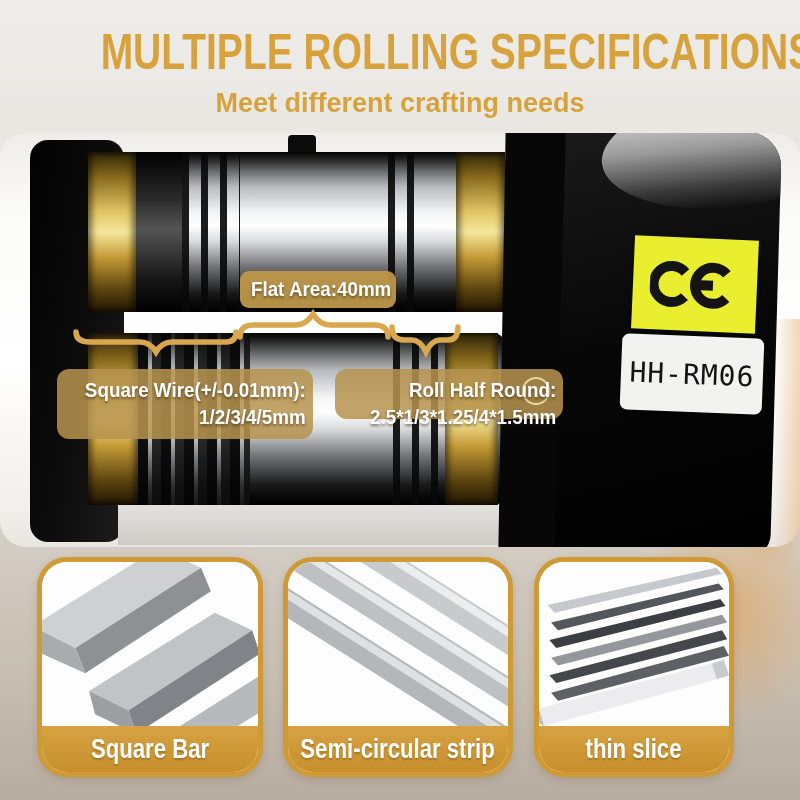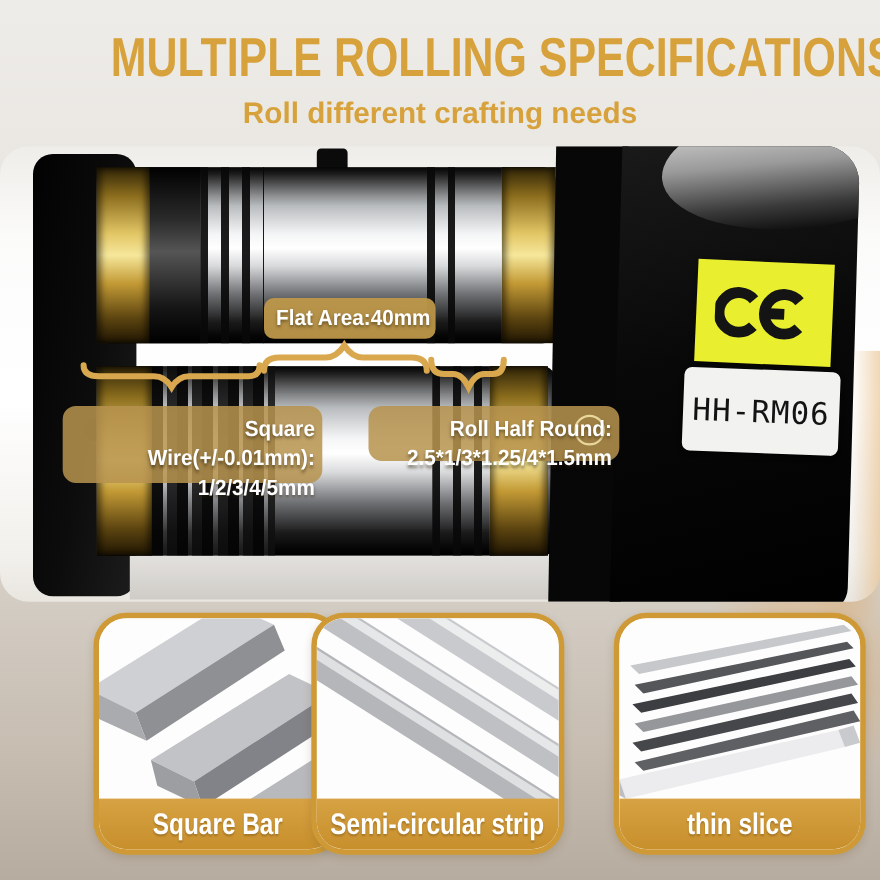--- a/index.html
+++ b/index.html
@@ -62,48 +62,48 @@
     border-radius:7px;transform:rotate(2.2deg);display:flex;align-items:center;justify-content:center;
     font-family:"DejaVu Sans Mono",monospace;font-size:28px;font-weight:500;color:#131313;
     letter-spacing:1px;box-shadow:0 2px 5px rgba(0,0,0,.45);}
 
   
   .pill{position:absolute;border-radius:12px;background:rgba(183,147,78,0.86);color:#fff;
     text-align:right;text-shadow:0 2px 3px rgba(40,30,5,0.55);font-weight:bold;}
   .pill .ln{display:block;transform:scaleX(0.94);}
   .pill-flat{left:240px;top:271px;width:156px;height:37px;border-radius:9px;
     font-size:20px;line-height:37px;background:rgba(190,152,74,0.95);}
-  .pill-left{left:57px;top:369px;width:236px;height:70px;font-size:20px;line-height:27px;padding-top:8px;box-sizing:border-box;padding-left:12px;}
+  .pill-left{left:57px;top:369px;width:256px;height:70px;font-size:20px;line-height:27px;padding-top:8px;box-sizing:border-box;padding-left:12px;}
   .pill-right{left:335px;top:369px;width:228px;height:50px;font-size:20px;line-height:27px;padding-top:8px;box-sizing:border-box;}
   .ring-icon{position:absolute;right:13px;top:8px;width:24px;height:24px;border-radius:50%;
     border:2px solid rgba(246,230,172,0.85);}
   .braces{position:absolute;left:0;top:133px;width:800px;height:414px;pointer-events:none;}
 
   
   .panel{position:absolute;top:557px;height:220px;box-sizing:border-box;border:5px solid #cf9a36;
     border-radius:30px;background:#fff;overflow:hidden;box-shadow:0 3px 8px rgba(90,70,30,0.18);}
-  .panel-1{left:37px;width:226px;margin-left:48px;}
+  .panel-1{left:37px;width:226px;}
   .panel-2{left:283px;width:230px;}
-  .panel-3{left:558px;width:229px;}
+  .panel-3{left:534px;width:200px;}
   .panel svg.art{position:absolute;left:0;top:0;width:100%;height:166px;}
   .banner{position:absolute;left:0;right:0;bottom:0;height:46px;
     background:linear-gradient(180deg,#d6a243 0%,#c88f2c 100%);
     display:flex;align-items:center;justify-content:center;color:#fff;font-weight:bold;
     font-size:27px;white-space:nowrap;text-shadow:0 2px 2px rgba(70,45,5,0.3);}
   .banner>span{display:inline-block;transform:scaleX(0.82);}
 </style>
 </head>
 <body>
 
 <div class="page">
   <div class="warm-glow"></div>
   <div class="warm-glow2"></div>
 
   <div class="title"><span>MULTIPLE ROLLING SPECIFICATIONS</span></div>
-  <div class="subtitle">Roll different crafting needs</div>
+  <div class="subtitle">Meet different crafting needs</div>
 
   <div class="photo">
     <div class="top-post"></div>
     <div class="left-plate"></div>
     <div class="axle-hole"></div>
     <div class="base-shadow"></div>
 
     <div class="roller roller-top">
       <div class="seg seg-brass" style="left:0;width:48px;"></div>
       <div class="seg seg-dark" style="left:48px;width:46px;"></div>

